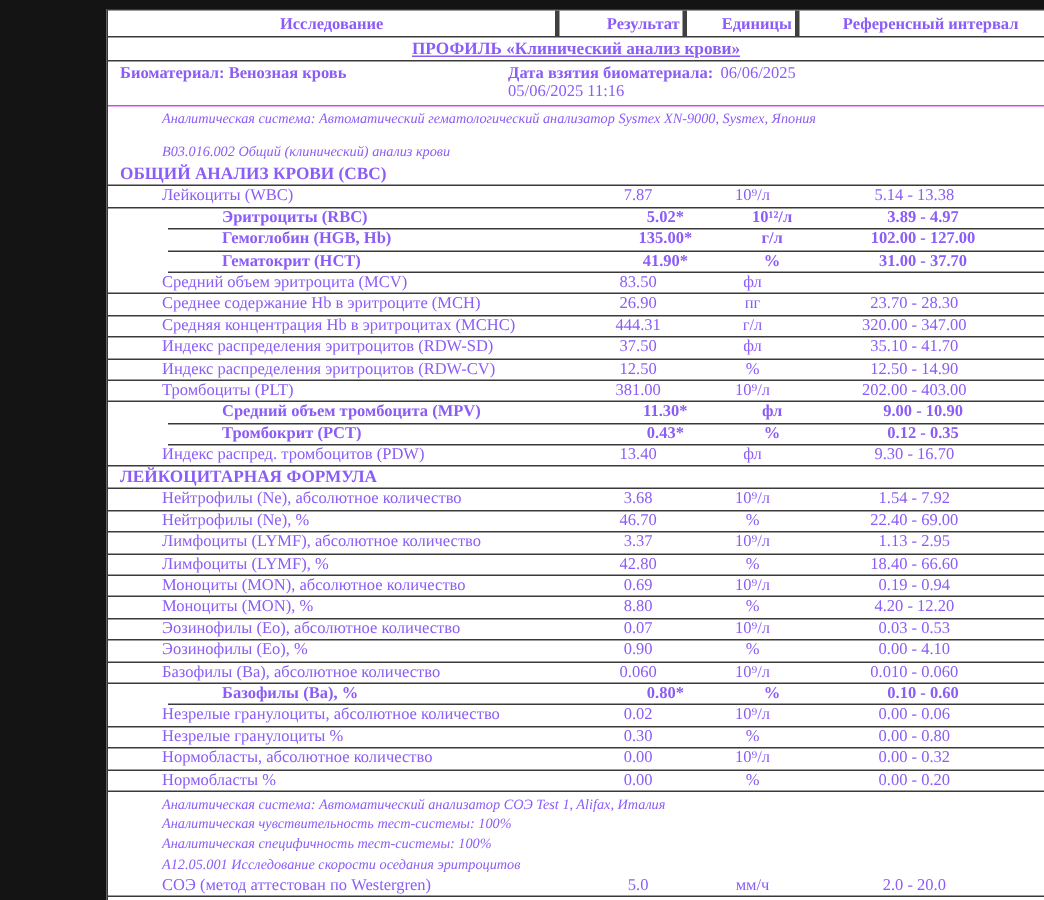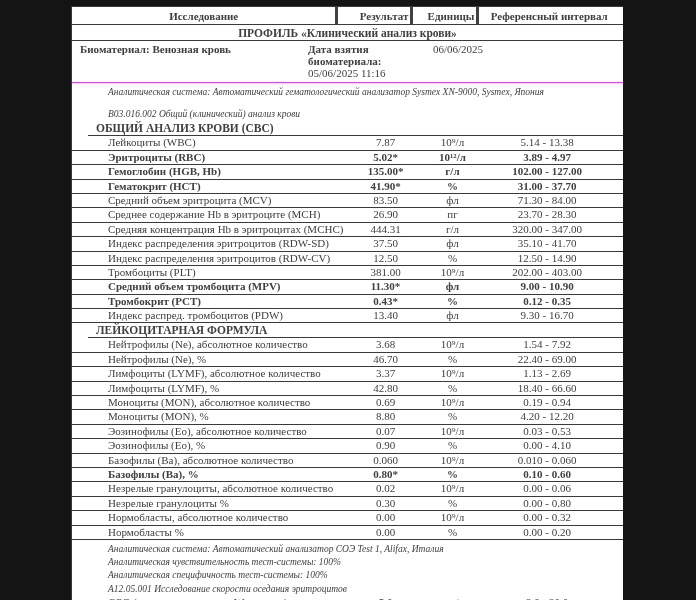--- a/index.html
+++ b/index.html
@@ -1,56 +1,56 @@
 <!DOCTYPE html>
 <html><head>
 <meta charset="utf-8">
 <style>
   * { margin:0; padding:0; box-sizing:border-box; }
   html,body { width:696px; height:600px; overflow:hidden; }
   body { background:#141414; font-family:"Liberation Serif", serif; position:relative; }
   .doc {
-    position:absolute; left:71px; top:6px; width:552px; height:594px;
-    background:#ffffff; color:#404040; border-left:1px solid #3a3a3a; overflow:hidden;
+    position:absolute; left:71px; top:6px; width:625px; height:594px;
+    background:#ffffff; color:#8b5cf6; border-left:1px solid #3a3a3a; overflow:hidden;
   }
   .table-head {
     display:grid; grid-template-columns:47.8% 13.6% 12% 24.2%;
     border-top:1px solid #3a3a3a; border-bottom:1px solid #3a3a3a;
   }
   .table-head > div {
     text-align:center; font-weight:bold; font-size:11px; padding:3px 2px 2px 2px;
   }
   .table-head > div + div { border-left:3px solid #404040;text-align:right; }
   .title-row {
     text-align:center; font-weight:bold; font-size:11.5px; padding:2px 0 1px 0;
     border-bottom:1px solid #3a3a3a;
   }
-  .title-row span { }
+  .title-row span { text-decoration:underline; }
   .bio-row {
     display:grid; grid-template-columns:42% 23% auto; font-size:11px;
     padding:2px 0 3px 8px; border-bottom:1px solid #d946ef;
   }
   .bio-label { font-weight:bold; }
   .bio-value { font-weight:normal; }
   .bio-value-bold { font-weight:bold; }
   .notes-block { padding-top:3px; }
   .note-line {
     font-style:italic; font-size:9.5px; line-height:13.2px;
     min-height:9px; padding-left:8px; white-space:nowrap;margin-left:28px;
   }
   .section-row {
     font-weight:bold; font-size:11.5px; line-height:14px; height:15px;
-    padding-left:8px; border-bottom:1px solid #3a3a3a;margin-left:16px;
+    padding-left:8px; border-bottom:1px solid #3a3a3a;
   }
   .data-row {
     display:grid; grid-template-columns:47.8% 13.6% 12% 24.2%;
     font-size:11px; line-height:13.8px; height:14.4px;
     border-bottom:1px solid #3a3a3a; white-space:nowrap;padding-left:28px;
   }
-  .data-row.bold { font-weight:bold; }
+  .data-row.bold { font-weight:bold;margin-left:40px; }
   .data-row .c-name { padding-left:8px; overflow:hidden; }
   .data-row .c-result, .data-row .c-units, .data-row .c-ref { text-align:center; }
 </style>
 </head>
 <body>
 
 <div class="doc">
 
   <div class="table-head">
     <div>Исследование</div>
@@ -112,21 +112,20 @@
     <div class="c-name">Гематокрит (HCT)</div>
     <div class="c-result">41.90*</div>
     <div class="c-units">%</div>
     <div class="c-ref">31.00 - 37.70</div>
   </div>
 
   <div class="data-row">
     <div class="c-name">Средний объем эритроцита (MCV)</div>
     <div class="c-result">83.50</div>
     <div class="c-units">фл</div>
-    <div class="c-ref">71.30 - 84.00</div>
   </div>
 
   <div class="data-row">
     <div class="c-name">Среднее содержание Hb в эритроците (MCH)</div>
     <div class="c-result">26.90</div>
     <div class="c-units">пг</div>
     <div class="c-ref">23.70 - 28.30</div>
   </div>
 
   <div class="data-row">
@@ -191,21 +190,21 @@
     <div class="c-name">Нейтрофилы (Ne), %</div>
     <div class="c-result">46.70</div>
     <div class="c-units">%</div>
     <div class="c-ref">22.40 - 69.00</div>
   </div>
 
   <div class="data-row">
     <div class="c-name">Лимфоциты (LYMF), абсолютное количество</div>
     <div class="c-result">3.37</div>
     <div class="c-units">10⁹/л</div>
-    <div class="c-ref">1.13 - 2.69</div>
+    <div class="c-ref">1.13 - 2.95</div>
   </div>
 
   <div class="data-row">
     <div class="c-name">Лимфоциты (LYMF), %</div>
     <div class="c-result">42.80</div>
     <div class="c-units">%</div>
     <div class="c-ref">18.40 - 66.60</div>
   </div>
 
   <div class="data-row">

